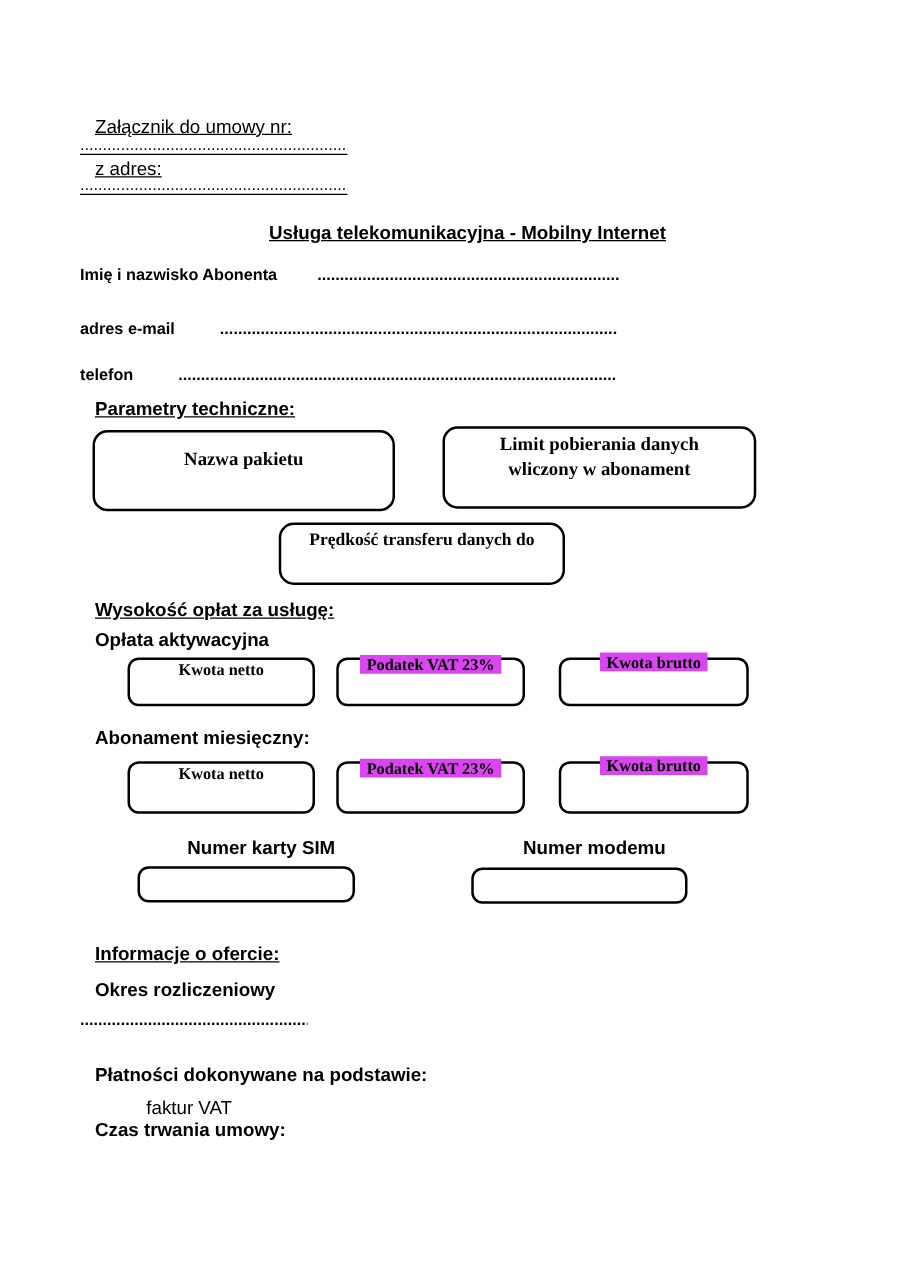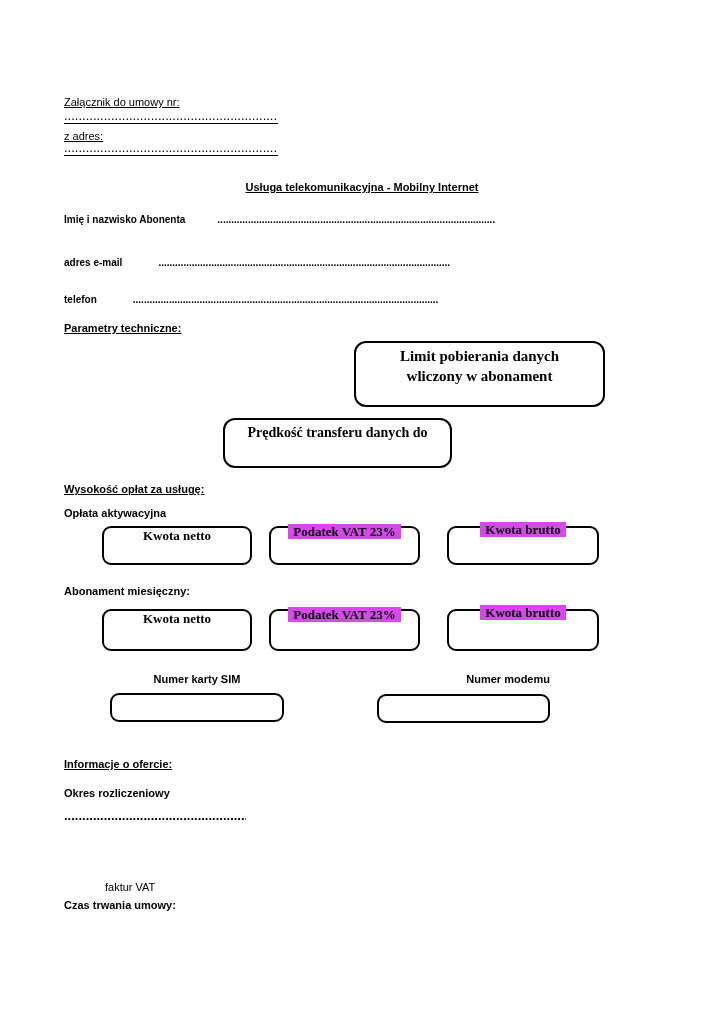--- a/index.html
+++ b/index.html
@@ -1,25 +1,25 @@
 <!DOCTYPE html>
 <html><head>
 <meta charset="utf-8">
 <style>
   html,body{margin:0;padding:0;background:#fff;}
   .page{position:relative;width:724px;height:1024px;background:#ffffff;
         font-family:"Liberation Sans",sans-serif;color:#000;overflow:hidden;}
   .abs{position:absolute;}
-  .t{font-size:11px;line-height:16px;}
+  .t{font-size:15px;line-height:16px;margin-left:12px;}
   .b{font-weight:bold;}
   .u{text-decoration:underline;}
   .dotline{display:inline-block;overflow:hidden;white-space:nowrap;
            font-size:13px;line-height:15px;}
   .uline{border-bottom:1.5px solid #000;}
-  .fieldline{display:flex;white-space:nowrap;overflow:hidden;font-size:10px;line-height:16px;gap:32px;}
+  .fieldline{display:flex;white-space:nowrap;overflow:hidden;font-size:13px;line-height:16px;gap:32px;}
   .fieldline .lbl{font-weight:bold;flex:0 0 auto;}
   .fieldline .gap{margin-right:4px;}
   .fieldline .dots{flex:0 0 auto;font-weight:bold;}
   .rbox{position:absolute;border:2px solid #000;border-radius:12px;background:#fff;box-sizing:border-box;}
   .rbox.sm{border-radius:9px;}
   .serifb{font-family:"Liberation Serif",serif;font-weight:bold;text-align:center;color:#000;}
   .bigboxlabel{font-size:15px;line-height:20px;}
   .feelabel{position:absolute;left:0;right:0;text-align:center;
             font-family:"Liberation Serif",serif;font-weight:bold;
             font-size:13px;line-height:13px;}
@@ -48,20 +48,23 @@
     <span class="lbl gap">adres e-mail</span>
     <span class="dots">.........................................................................................................</span>
   </div>
   <div class="abs fieldline" style="left:64px;top:292px;width:428px;">
     <span class="lbl gap">telefon</span>
     <span class="dots">..............................................................................................................</span>
   </div>
 
   <div class="abs t b u" style="left:64px;top:320px;">Parametry techniczne:</div>
 
+  <div class="rbox" style="left:74px;top:344px;width:242px;height:65px;">
+    <div class="serifb bigboxlabel" style="padding-top:12px;">Nazwa pakietu</div>
+  </div>
 
   <div class="rbox" style="left:223px;top:418px;width:229px;height:50px;">
     <div class="serifb" style="padding-top:4px;font-size:14px;line-height:17px;">Prędkość transferu danych do</div>
   </div>
 
   <div class="rbox" style="left:354px;top:341px;width:251px;height:66px;">
     <div class="serifb bigboxlabel" style="padding-top:3px;max-width:200px;margin:0 auto;">Limit pobierania danych wliczony w abonament</div>
   </div>
 
   <div class="abs t b u" style="left:64px;top:481px;">Wysokość opłat za usługę:</div>
@@ -84,29 +87,30 @@
     <div class="feelabel" style="top:1px;"><span>Kwota netto</span></div>
   </div>
   <div class="rbox sm" style="left:269px;top:609px;width:151px;height:42px;">
     <div class="feelabel" style="top:-3px;"><span class="mask">Podatek VAT 23%</span></div>
   </div>
   <div class="rbox sm" style="left:447px;top:609px;width:152px;height:42px;">
     <div class="feelabel" style="top:-5px;"><span class="mask">Kwota brutto</span></div>
   </div>
 
   <div class="abs t b centered" style="left:110px;top:671px;width:174px;">Numer karty SIM</div>
-  <div class="abs t b centered" style="left:377px;top:671px;width:173px;text-align:right;">Numer modemu</div>
+  <div class="abs t b centered" style="left:377px;top:671px;width:173px;">Numer modemu</div>
 
   <div class="rbox sm" style="left:110px;top:693px;width:174px;height:29px;"></div>
   <div class="rbox sm" style="left:377px;top:694px;width:173px;height:29px;"></div>
 
   <div class="abs t b u" style="left:64px;top:756px;">Informacje o ofercie:</div>
 
   <div class="abs t b" style="left:64px;top:785px;">Okres rozliczeniowy</div>
 
   <div class="abs" style="left:64px;top:808px;"><span class="dotline b" style="width:182px;">....................................................</span></div>
 
+  <div class="abs t b" style="left:64px;top:853px;">Płatności dokonywane na podstawie:</div>
   <div class="abs t" style="left:105px;top:879px;text-align:right;">faktur VAT</div>
 
   <div class="abs t b" style="left:64px;top:897px;">Czas trwania umowy:</div>
 
 
 </div>
 
 </body></html>

